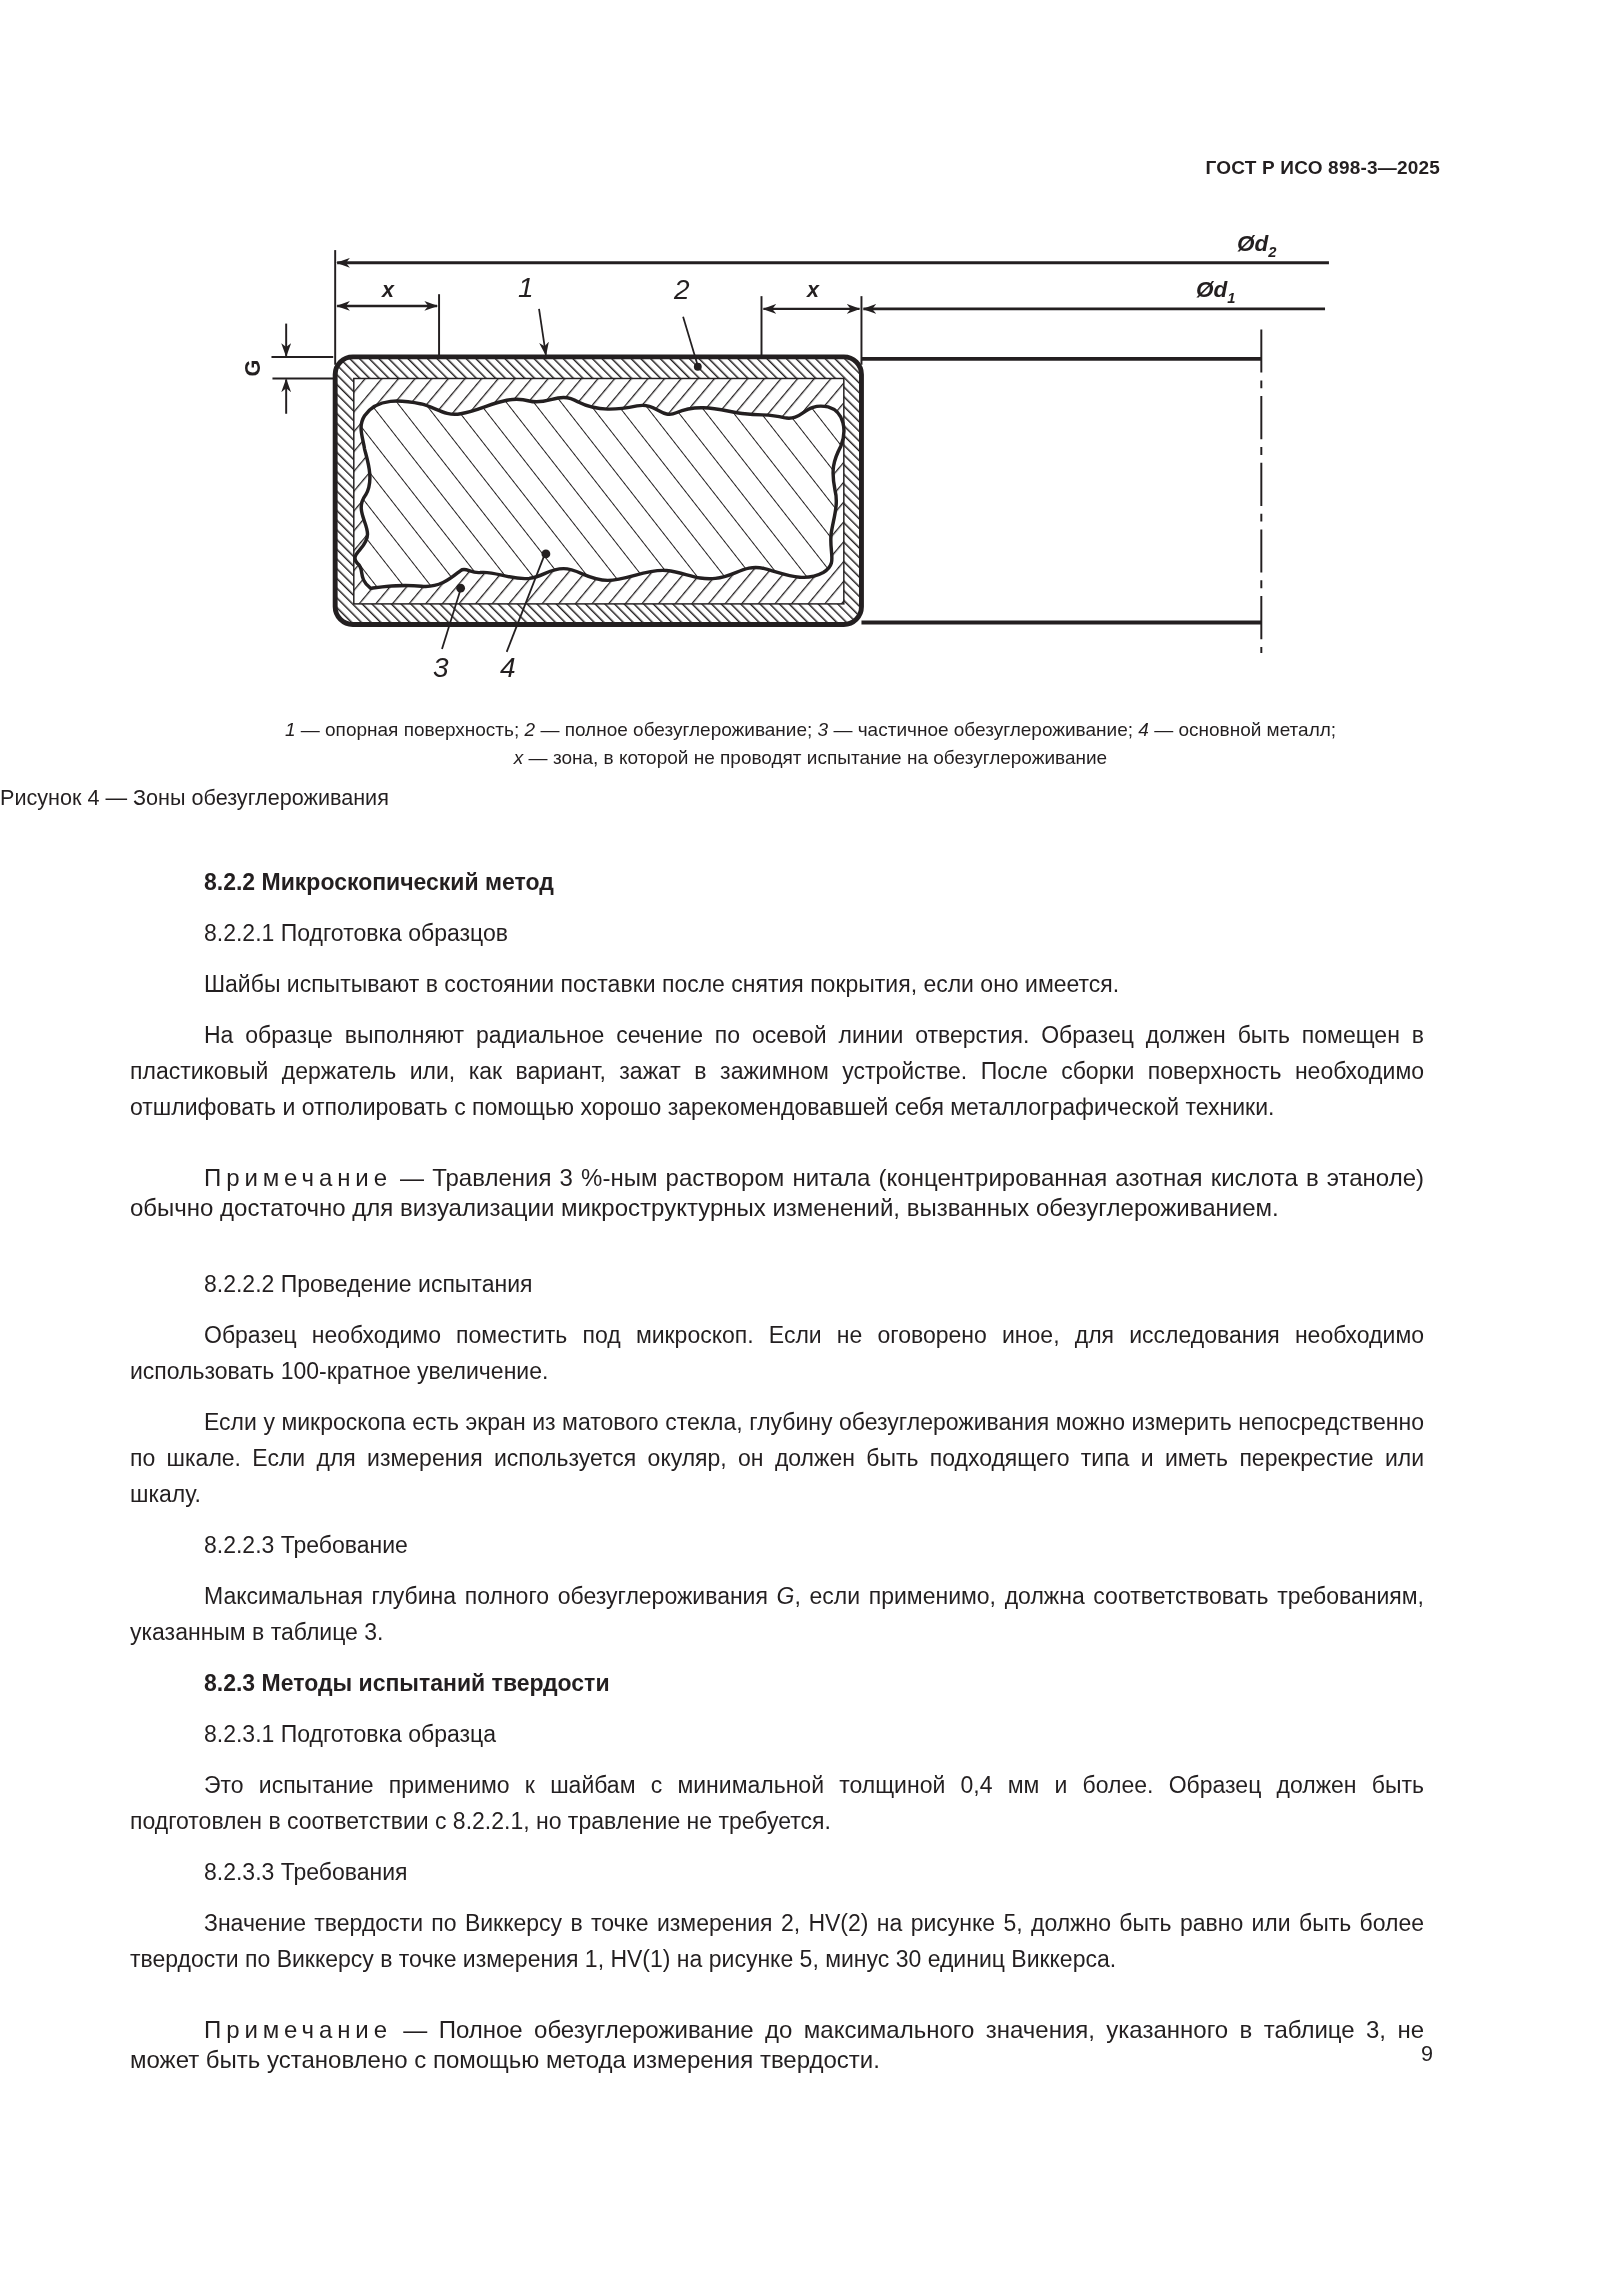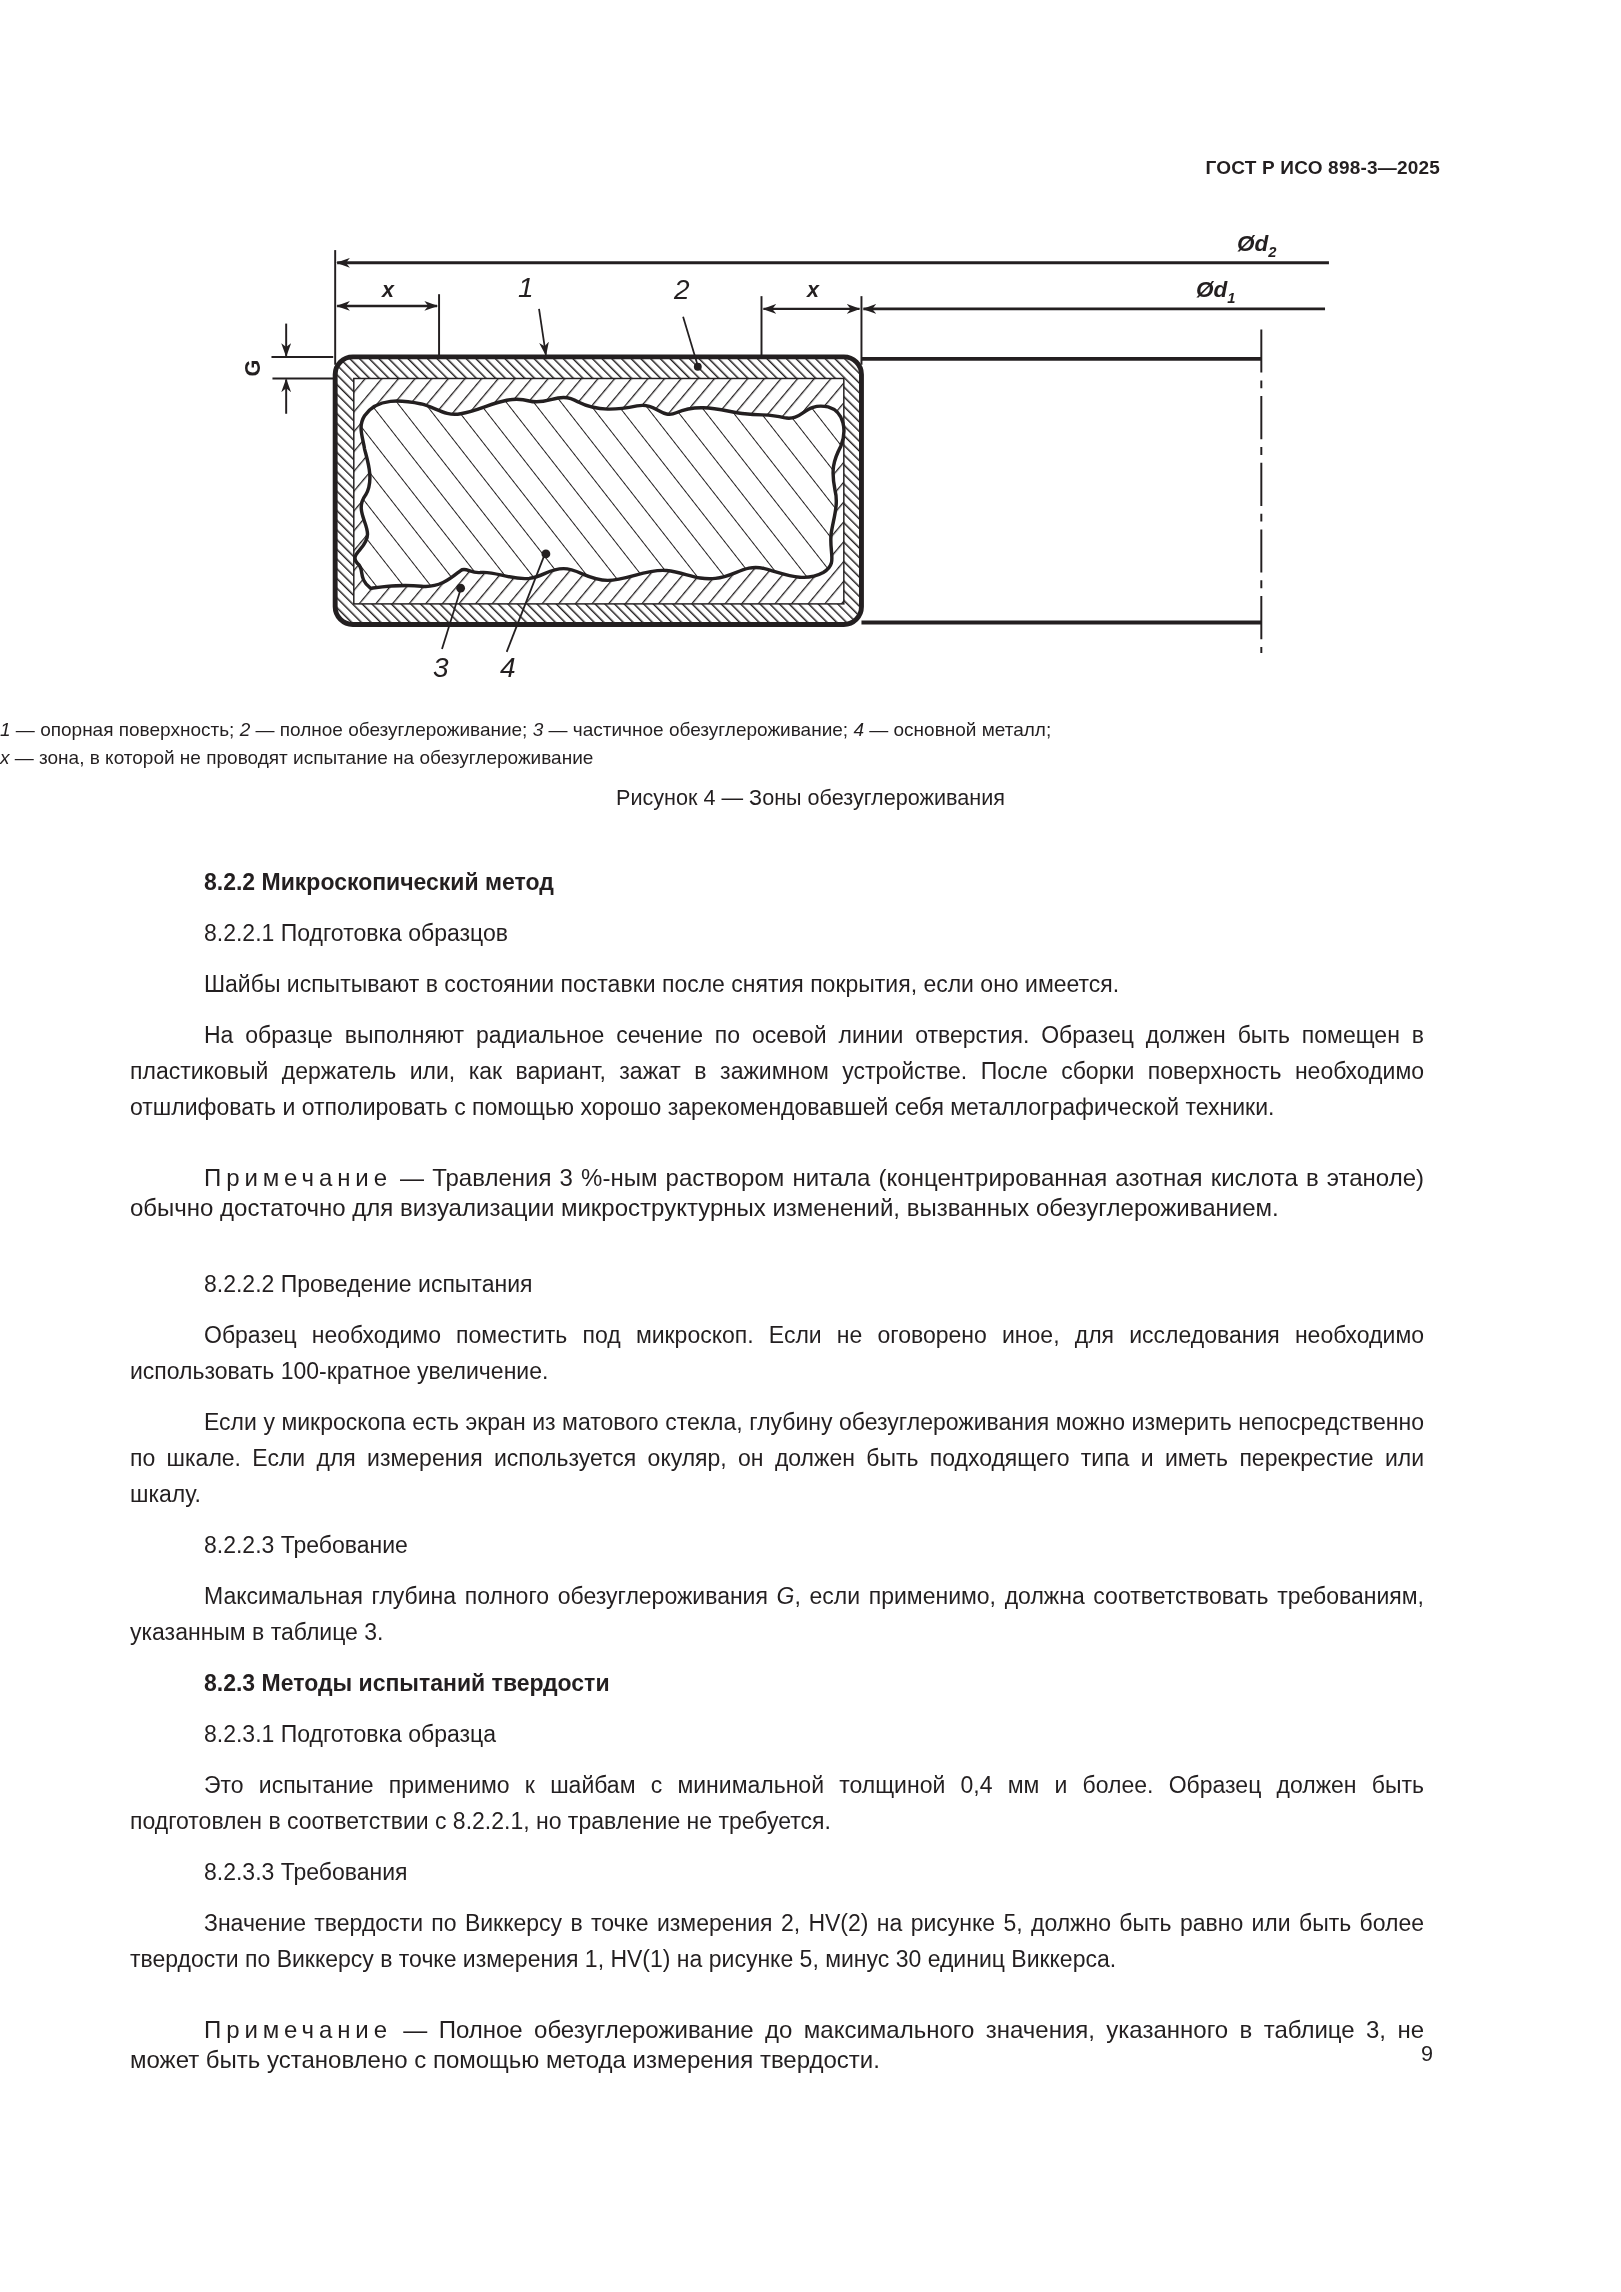--- a/index.html
+++ b/index.html
@@ -3,24 +3,24 @@
 <meta charset="utf-8">
 <style>
   html, body { margin: 0; padding: 0; background: #ffffff; }
   body { width: 1621px; height: 2293px; position: relative; overflow: hidden;
          font-family: "Liberation Sans", sans-serif; color: #231f20; }
   .page-header { position: absolute; top: 157px; right: 181px; font-weight: bold;
          font-size: 19px; letter-spacing: 0.2px; }
   .figure { position: absolute; left: 0; top: 0; width: 1621px; height: 706px; }
   .fig-label { position: absolute; font-style: italic; font-size: 28px; font-weight: normal; }
   .dim-label { position: absolute; font-style: italic; font-weight: bold; font-size: 21.6px; }
-  .legend { position: absolute; top: 716px; left: 0; width: 1621px; 
+  .legend { position: absolute; top: 716px; left: 0; width: 1621px; text-align: center;
          font-size: 19px; line-height: 28px; }
   .legend i { font-style: italic; }
-  .caption { position: absolute; top: 785px; left: 0; width: 1621px; text-align: center; font-size: 21.6px; }
+  .caption { position: absolute; top: 785px; left: 0; width: 1621px; text-align: left; font-size: 21.6px; }
   .content { position: absolute; top: 849px; left: 115px; width: 1324px; font-size: 23px; line-height: 36px; }
   .content p { margin: 15px; text-align: justify; text-indent: 74px; }
   .content .h { font-weight: bold; }
   .content .note { font-size: 24px; line-height: 30px; }
   .content .note .sp { letter-spacing: 4.9px; }
   .gap-s { height: 7.8px; }
   .gap-m { height: 13.7px; }
   .page-num { position: absolute; top: 2041px; left: 1421px; font-size: 21.6px; }
 </style>
 </head>

